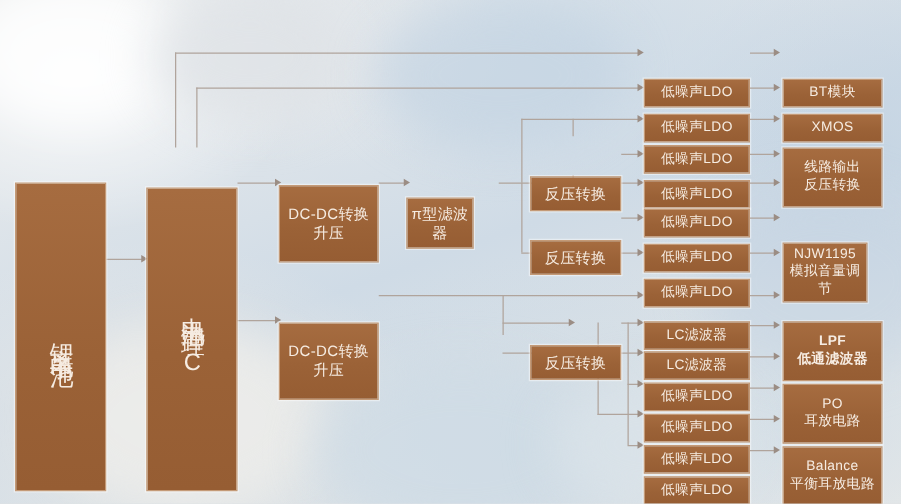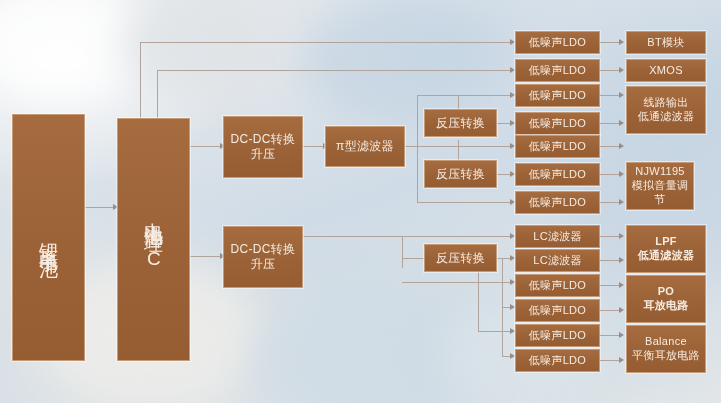--- a/index.html
+++ b/index.html
@@ -27,20 +27,21 @@
   .node{
     position:absolute;
     background:linear-gradient(180deg,#a66c40 0%,#9b6237 55%,#965d33 100%);
     border:1px solid #c49a77;
     box-shadow:0 0 0 1px rgba(255,255,255,.45);
     color:#f6ece2;
     display:flex;align-items:center;justify-content:center;
     text-align:center;line-height:1.25;
     box-sizing:border-box;
     letter-spacing:.3px;
+    margin-top:32px;
   }
   .node .lbl{display:block;white-space:pre-line;}
   .vert{writing-mode:vertical-rl;text-orientation:upright;letter-spacing:4px;}
   .vert .lbl{white-space:pre-line;}
 
   .ln{position:absolute;background:#b0a49c;}
   .ln.h{height:1px;}
   .ln.v{width:1px;}
   .arw{
     position:absolute;width:0;height:0;
@@ -126,21 +127,21 @@
 
   <div class="node vert" style="left:117px;top:118px;width:73px;height:243px;font-size:19px;">
     <span class="lbl">电池管理IC</span>
   </div>
 
   <div class="node" style="left:223px;top:116px;width:80px;height:62px;font-size:12px;">
     <span class="lbl">DC-DC转换
 升压</span>
   </div>
 
-  <div class="node" style="left:325px;top:126px;width:80px;height:41px;font-size:12px;">
+  <div class="node" style="left:325px;top:126px;width:54px;height:41px;font-size:12px;">
     <span class="lbl">π型滤波器</span>
   </div>
 
   <div class="node" style="left:424px;top:109px;width:73px;height:28px;font-size:12px;">
     <span class="lbl">反压转换</span>
   </div>
 
   <div class="node" style="left:424px;top:160px;width:73px;height:28px;font-size:12px;">
     <span class="lbl">反压转换</span>
   </div>
@@ -225,32 +226,32 @@
   <div class="arw" style="left:619px;top:357px;"></div>
 
   <div class="node" style="left:626px;top:59px;width:80px;height:23px;font-size:11px;">
     <span class="lbl">XMOS</span>
   </div>
   <div class="node" style="left:626px;top:31px;width:80px;height:23px;font-size:11px;">
     <span class="lbl">BT模块</span>
   </div>
   <div class="node" style="left:626px;top:86px;width:80px;height:48px;font-size:11px;">
     <span class="lbl">线路输出
-低通滤波器</span>
+反压转换</span>
   </div>
   <div class="node" style="left:626px;top:162px;width:68px;height:48px;font-size:11px;">
     <span class="lbl">NJW1195
 模拟音量调节</span>
   </div>
 
   <div class="node" style="left:626px;top:225px;width:80px;height:48px;font-size:11px;font-weight:bold;">
     <span class="lbl">LPF
 低通滤波器</span>
   </div>
-  <div class="node" style="left:626px;top:275px;width:80px;height:48px;font-size:11px;font-weight:bold;">
+  <div class="node" style="left:626px;top:275px;width:80px;height:48px;font-size:11px;">
     <span class="lbl">PO
 耳放电路</span>
   </div>
   <div class="node" style="left:626px;top:325px;width:80px;height:48px;font-size:11px;">
     <span class="lbl">Balance
 平衡耳放电路</span>
   </div>
 
 </div>
 

